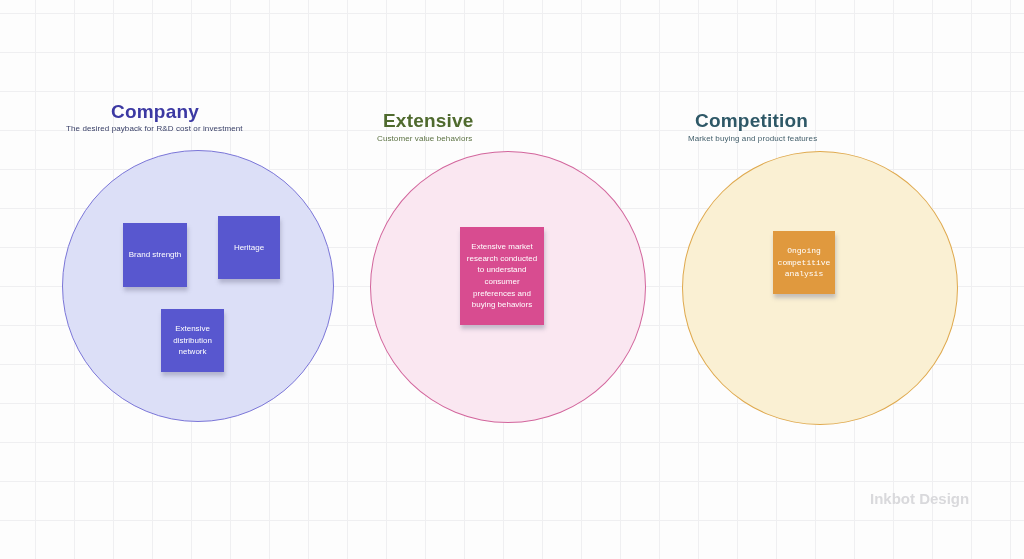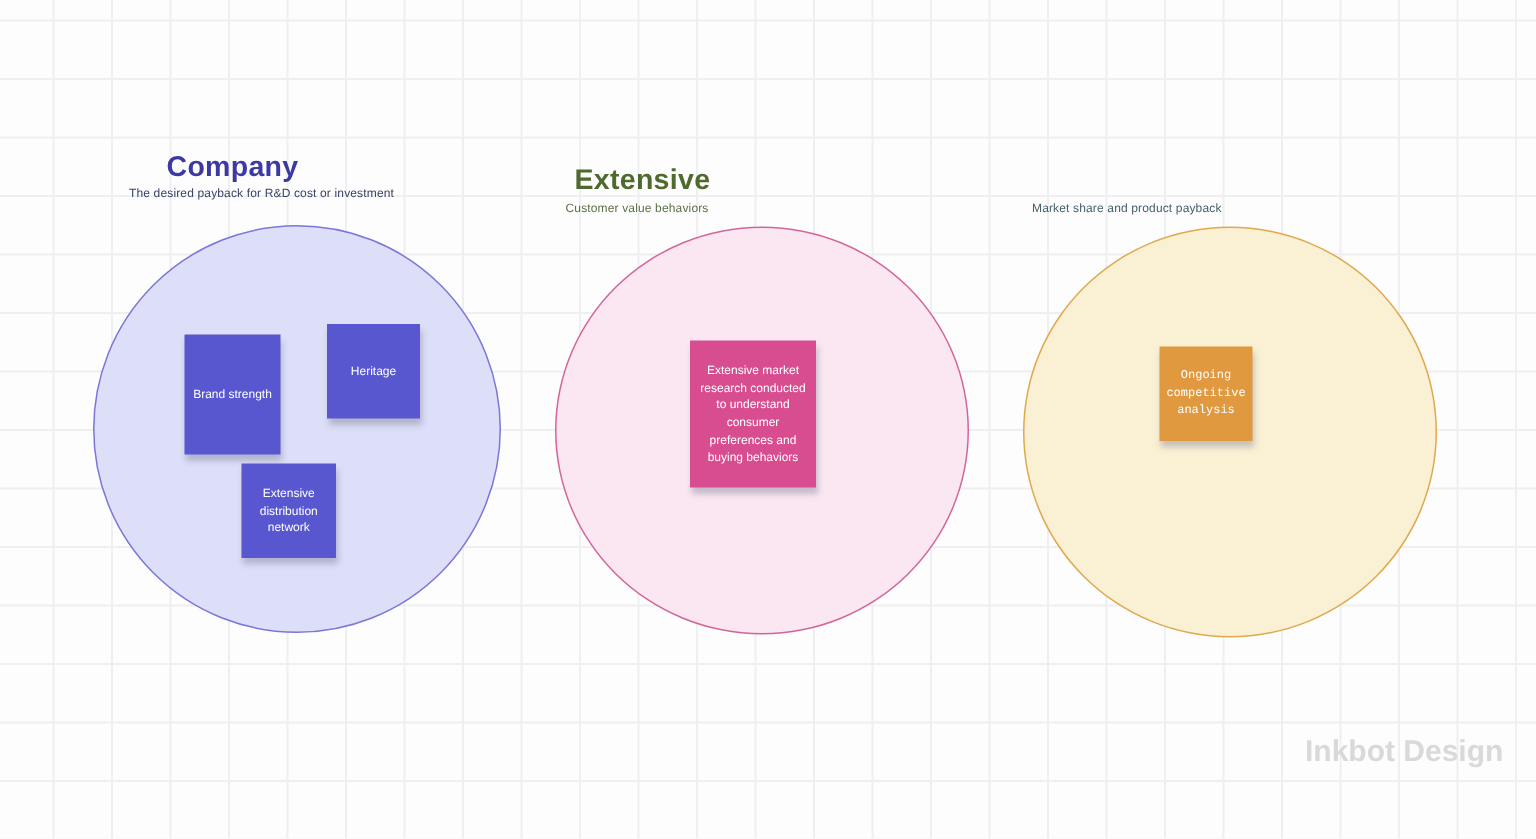--- a/index.html
+++ b/index.html
@@ -45,41 +45,41 @@
     text-align: center;
     color: #ffffff;
     font-size: 8px;
     line-height: 1.45;
     padding: 4px;
     box-sizing: border-box;
     box-shadow: 1px 4px 4px rgba(110, 110, 140, 0.38);
   }
   
   #company-title    { left: 107px; top: 97px;  }
-  #company-subtitle { left: 66px;  top: 124px; margin-left: 20px; }
+  #company-subtitle { left: 66px;  top: 124px; }
   #company-circle   { left: 62px;  top: 150px; width: 272px; height: 272px; }
-  #sticky-brand-strength { left: 123px; top: 223px; width: 64px; height: 80px; }
+  #sticky-brand-strength { left: 123px; top: 223px; width: 64px; height: 64px; }
   #sticky-heritage       { left: 218px; top: 216px; width: 62px; height: 63px; }
   #sticky-distribution   { left: 161px; top: 309px; width: 63px; height: 63px; }
   
   #customer-title    { left: 379px; top: 106px; }
   #customer-subtitle { left: 377px; top: 134px; }
   #customer-circle   { left: 370px; top: 151px; width: 276px; height: 272px; }
   #sticky-market-research { left: 460px; top: 227px; width: 84px; height: 98px; }
   
   #competition-title    { left: 691px; top: 106px; }
   #competition-subtitle { left: 688px; top: 134px; }
   #competition-circle   { left: 682px; top: 151px; width: 276px; height: 274px; }
   #sticky-competitive-analysis { left: 773px; top: 231px; width: 62px; height: 63px; }
   
   .watermark {
     position: absolute;
     left: 870px; top: 490px;
     font-weight: bold;
-    font-size: 20px;
+    font-size: 15px;
     color: #d9d9dc;
     white-space: nowrap;
   }
 </style>
 </head>
 <body>
 
 <div class="canvas">
 
   <h2 class="title" id="company-title" style="color: rgb(60, 57, 163);">Company</h2>
@@ -87,19 +87,20 @@
   <div class="circle" id="company-circle" style="background-color: rgb(220, 223, 247); border-color: rgb(123, 118, 216);"></div>
   <div class="sticky" id="sticky-brand-strength" style="background-color: rgb(88, 87, 207); color: rgb(255, 255, 255);">Brand strength</div>
   <div class="sticky" id="sticky-distribution" style="background-color: rgb(88, 87, 207); color: rgb(255, 255, 255);">Extensive distribution network</div>
   <div class="sticky" id="sticky-heritage" style="background-color: rgb(88, 87, 207); color: rgb(255, 255, 255);">Heritage</div>
 
   <h2 class="title" id="customer-title" style="color: rgb(79, 106, 46);">Extensive</h2>
   <div class="subtitle" id="customer-subtitle" style="color: rgb(92, 114, 67);">Customer value behaviors</div>
   <div class="circle" id="customer-circle" style="background-color: rgb(250, 231, 241); border-color: rgb(210, 101, 156);"></div>
   <div class="sticky" id="sticky-market-research" style="background-color: rgb(216, 76, 144); color: rgb(255, 255, 255);">Extensive market research conducted to understand consumer preferences and buying behaviors</div>
 
-  <div class="subtitle" id="competition-subtitle" style="color: rgb(68, 96, 108);">Market share and product payback</div>
+  <h2 class="title" id="competition-title" style="color: rgb(46, 88, 103);">Competition</h2>
+  <div class="subtitle" id="competition-subtitle" style="color: rgb(68, 96, 108);">Market buying and product features</div>
   <div class="circle" id="competition-circle" style="background-color: rgb(250, 240, 211); border-color: rgb(223, 169, 78);"></div>
   <div class="sticky" id="sticky-competitive-analysis" style="background-color: rgb(224, 153, 62); color: rgb(255, 255, 255); font-family: Liberation Mono, monospace;">Ongoing competitive analysis</div>
 
   <div class="watermark">Inkbot Design</div>
 
 </div>
 
 </body></html>

